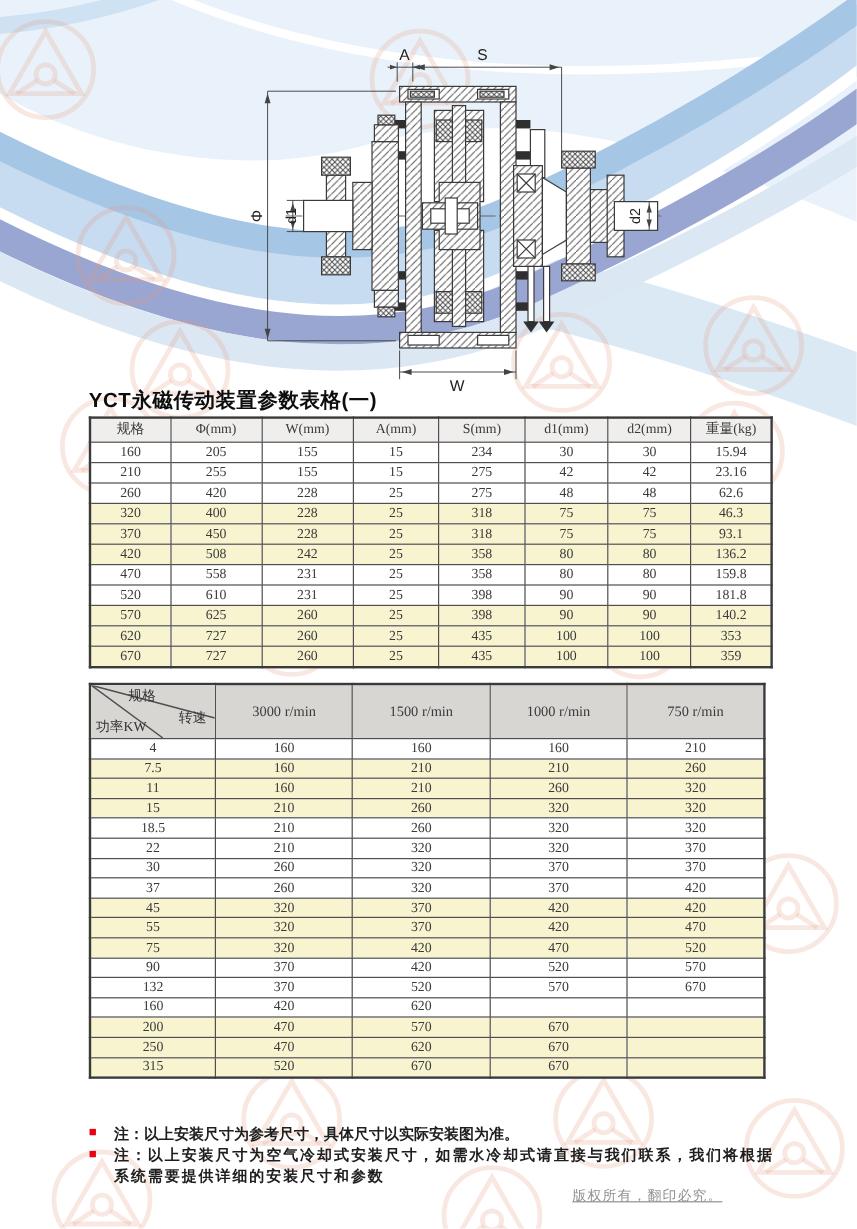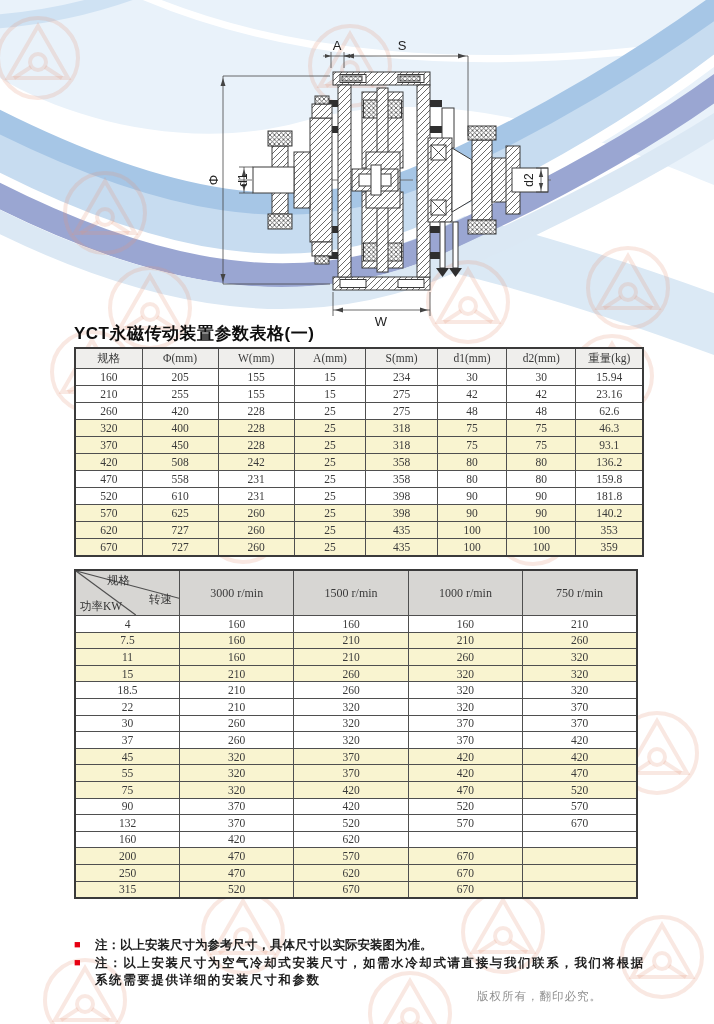--- a/index.html
+++ b/index.html
@@ -26,21 +26,21 @@
   .corner span{position:absolute;font-size:11.5px;color:#333;}
   .c-spec{top:3px;left:30%;}
   .c-speed{top:6px;right:7px;margin-top:16px;}
   .c-power{bottom:3px;left:4px;}
   .notes{position:absolute;left:74px;top:937px;width:578px;font-size:12.5px;font-weight:bold;
          color:#1e1e1e;}
   .note{position:relative;padding-left:21px;line-height:1.3;margin-bottom:2px;}
   .note .bullet{position:absolute;left:0;top:0;color:#e60012;font-size:11px;}
   .note.spread{letter-spacing:1.6px;}
   .copyright{position:absolute;top:989px;left:360px;width:242px;text-align:right;font-size:11.5px;
-             color:#909090;letter-spacing:1px;}
+             color:#909090;letter-spacing:1px;text-decoration:underline;}
 </style>
 </head>
 <body>
 
 <div class="page">
 
   <svg class="banner" width="714" height="380" viewBox="0 0 714 380">
     <path d="M0,0 H714 V185 C560,120 430,85 300,122 C190,152 70,120 0,78 Z" fill="#e9f2fa"></path>
     <path d="M140,-5 C280,55 470,78 720,40" stroke="#ffffff" stroke-width="7" fill="none"></path>
     <path d="M-10,22 C50,18 105,4 150,-14" stroke="#cfe2f3" stroke-width="14" fill="none"></path>

